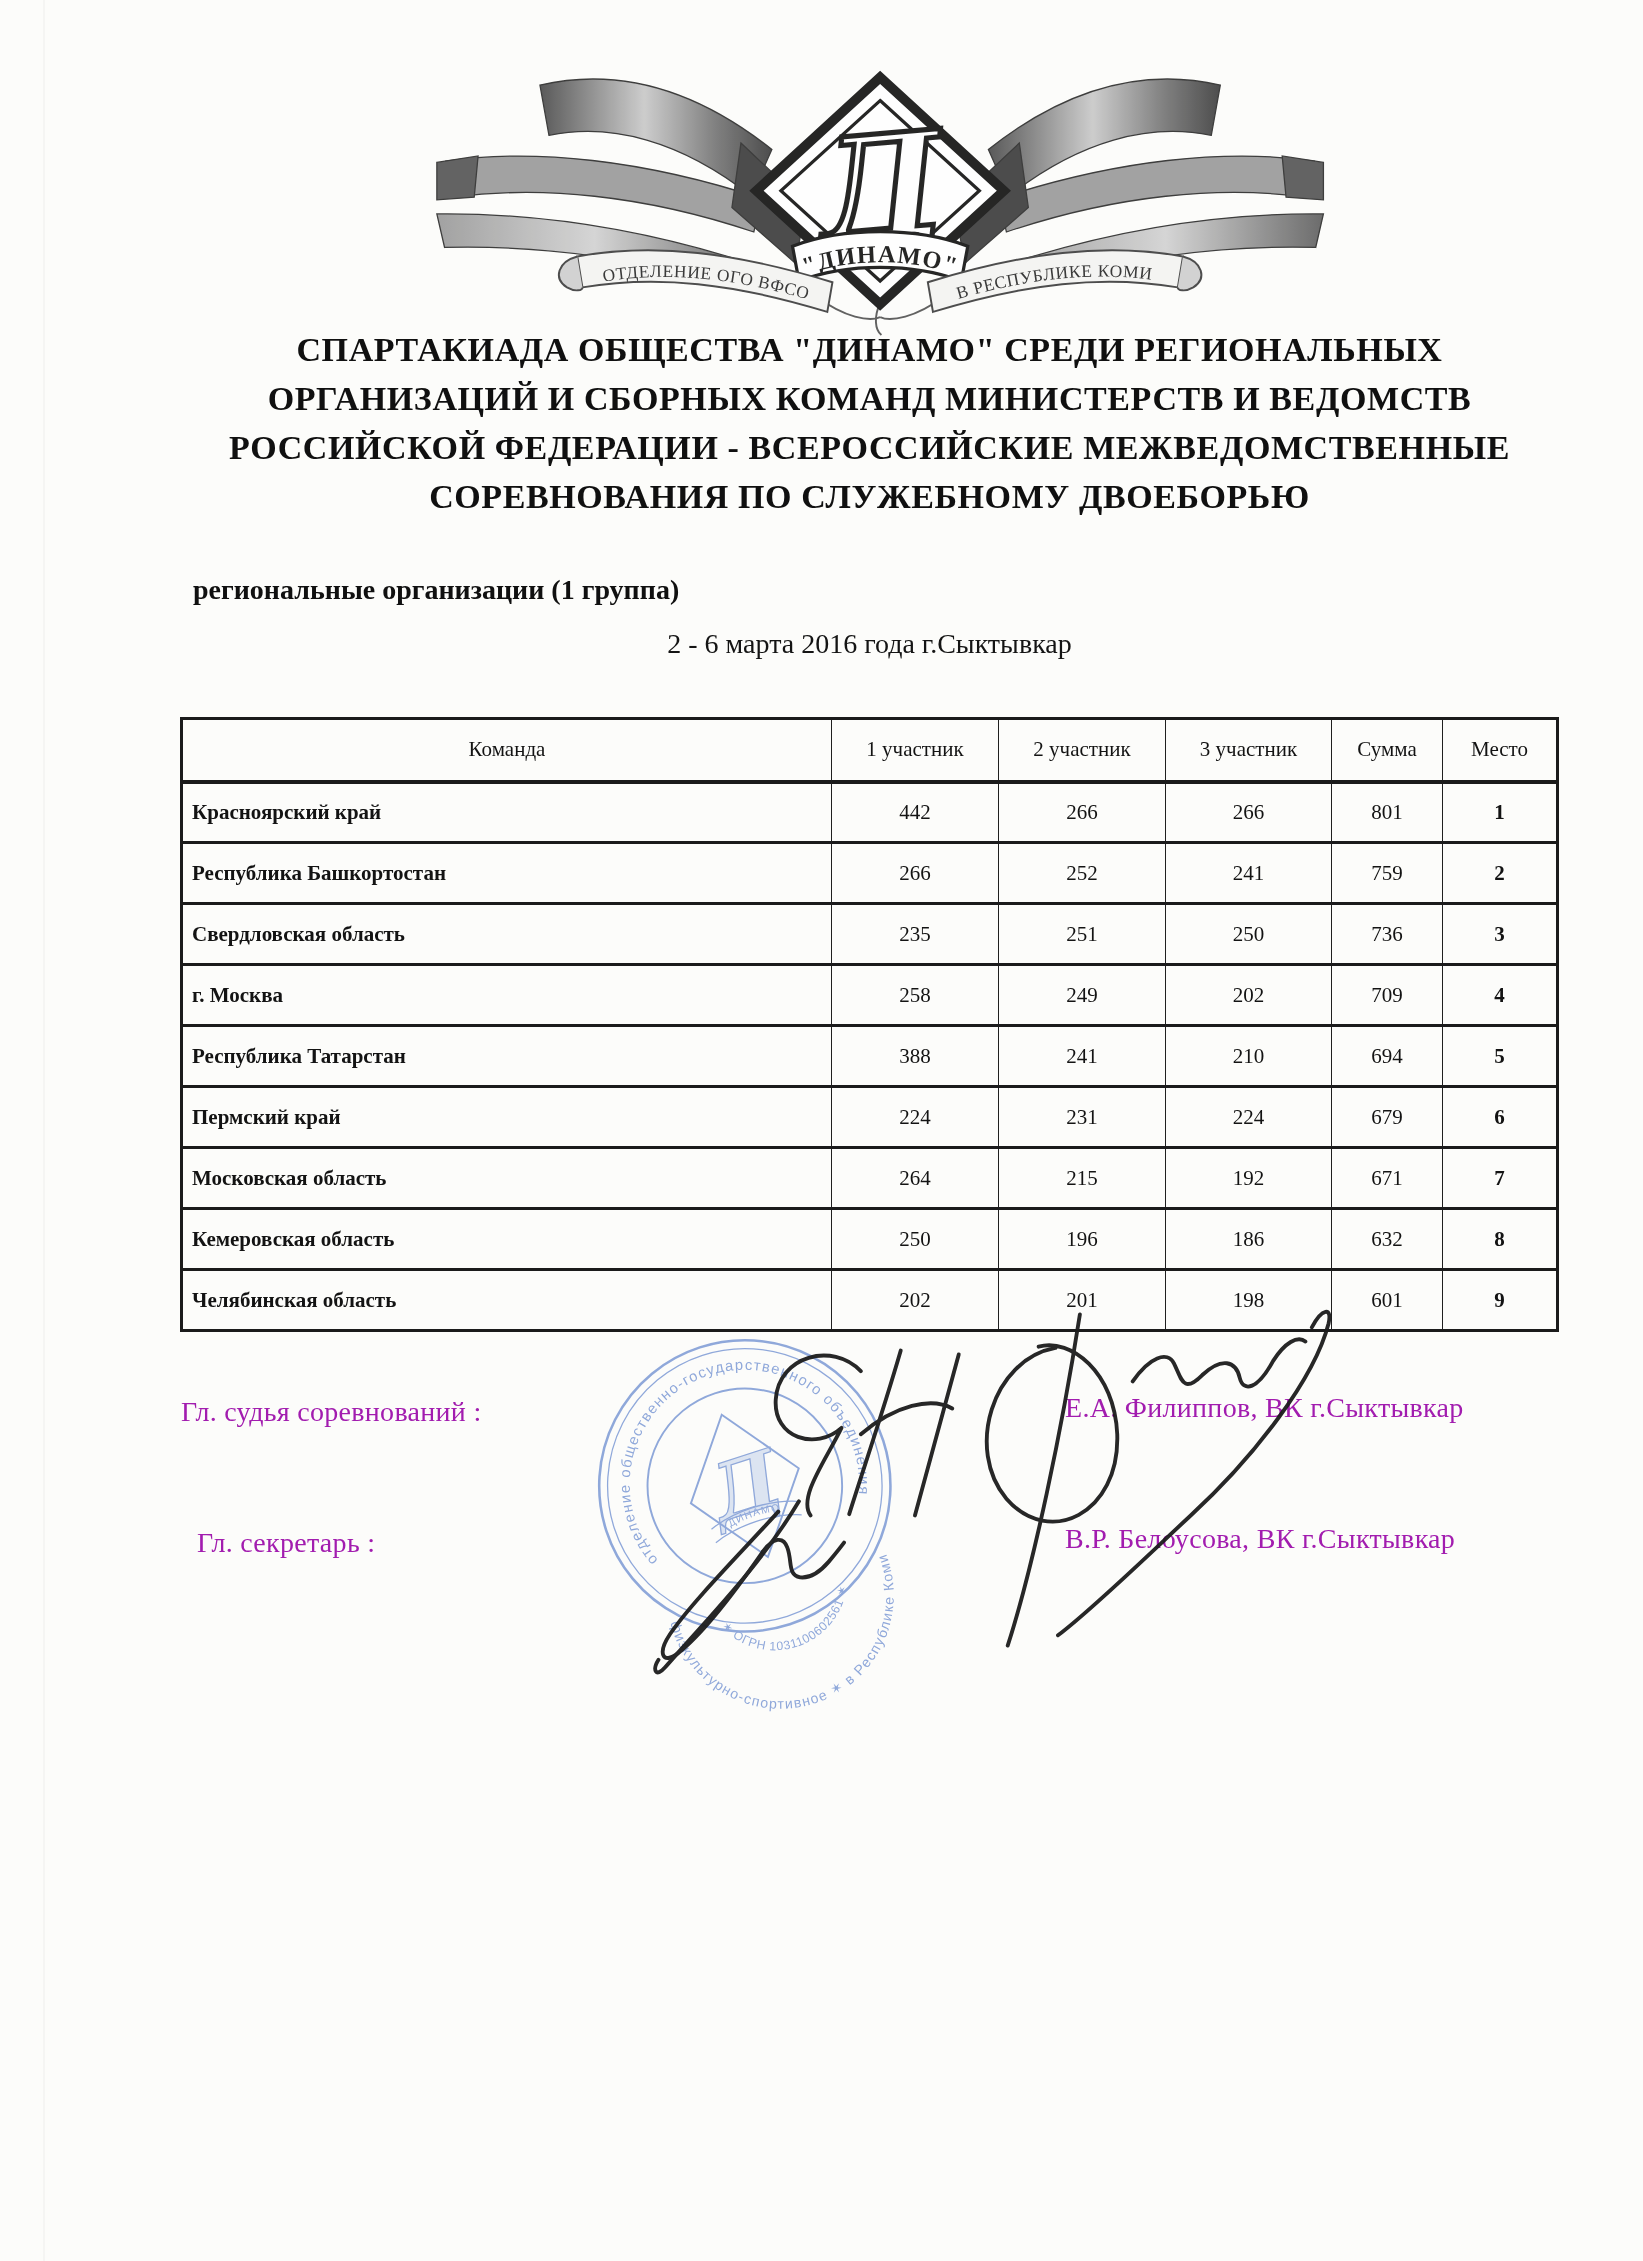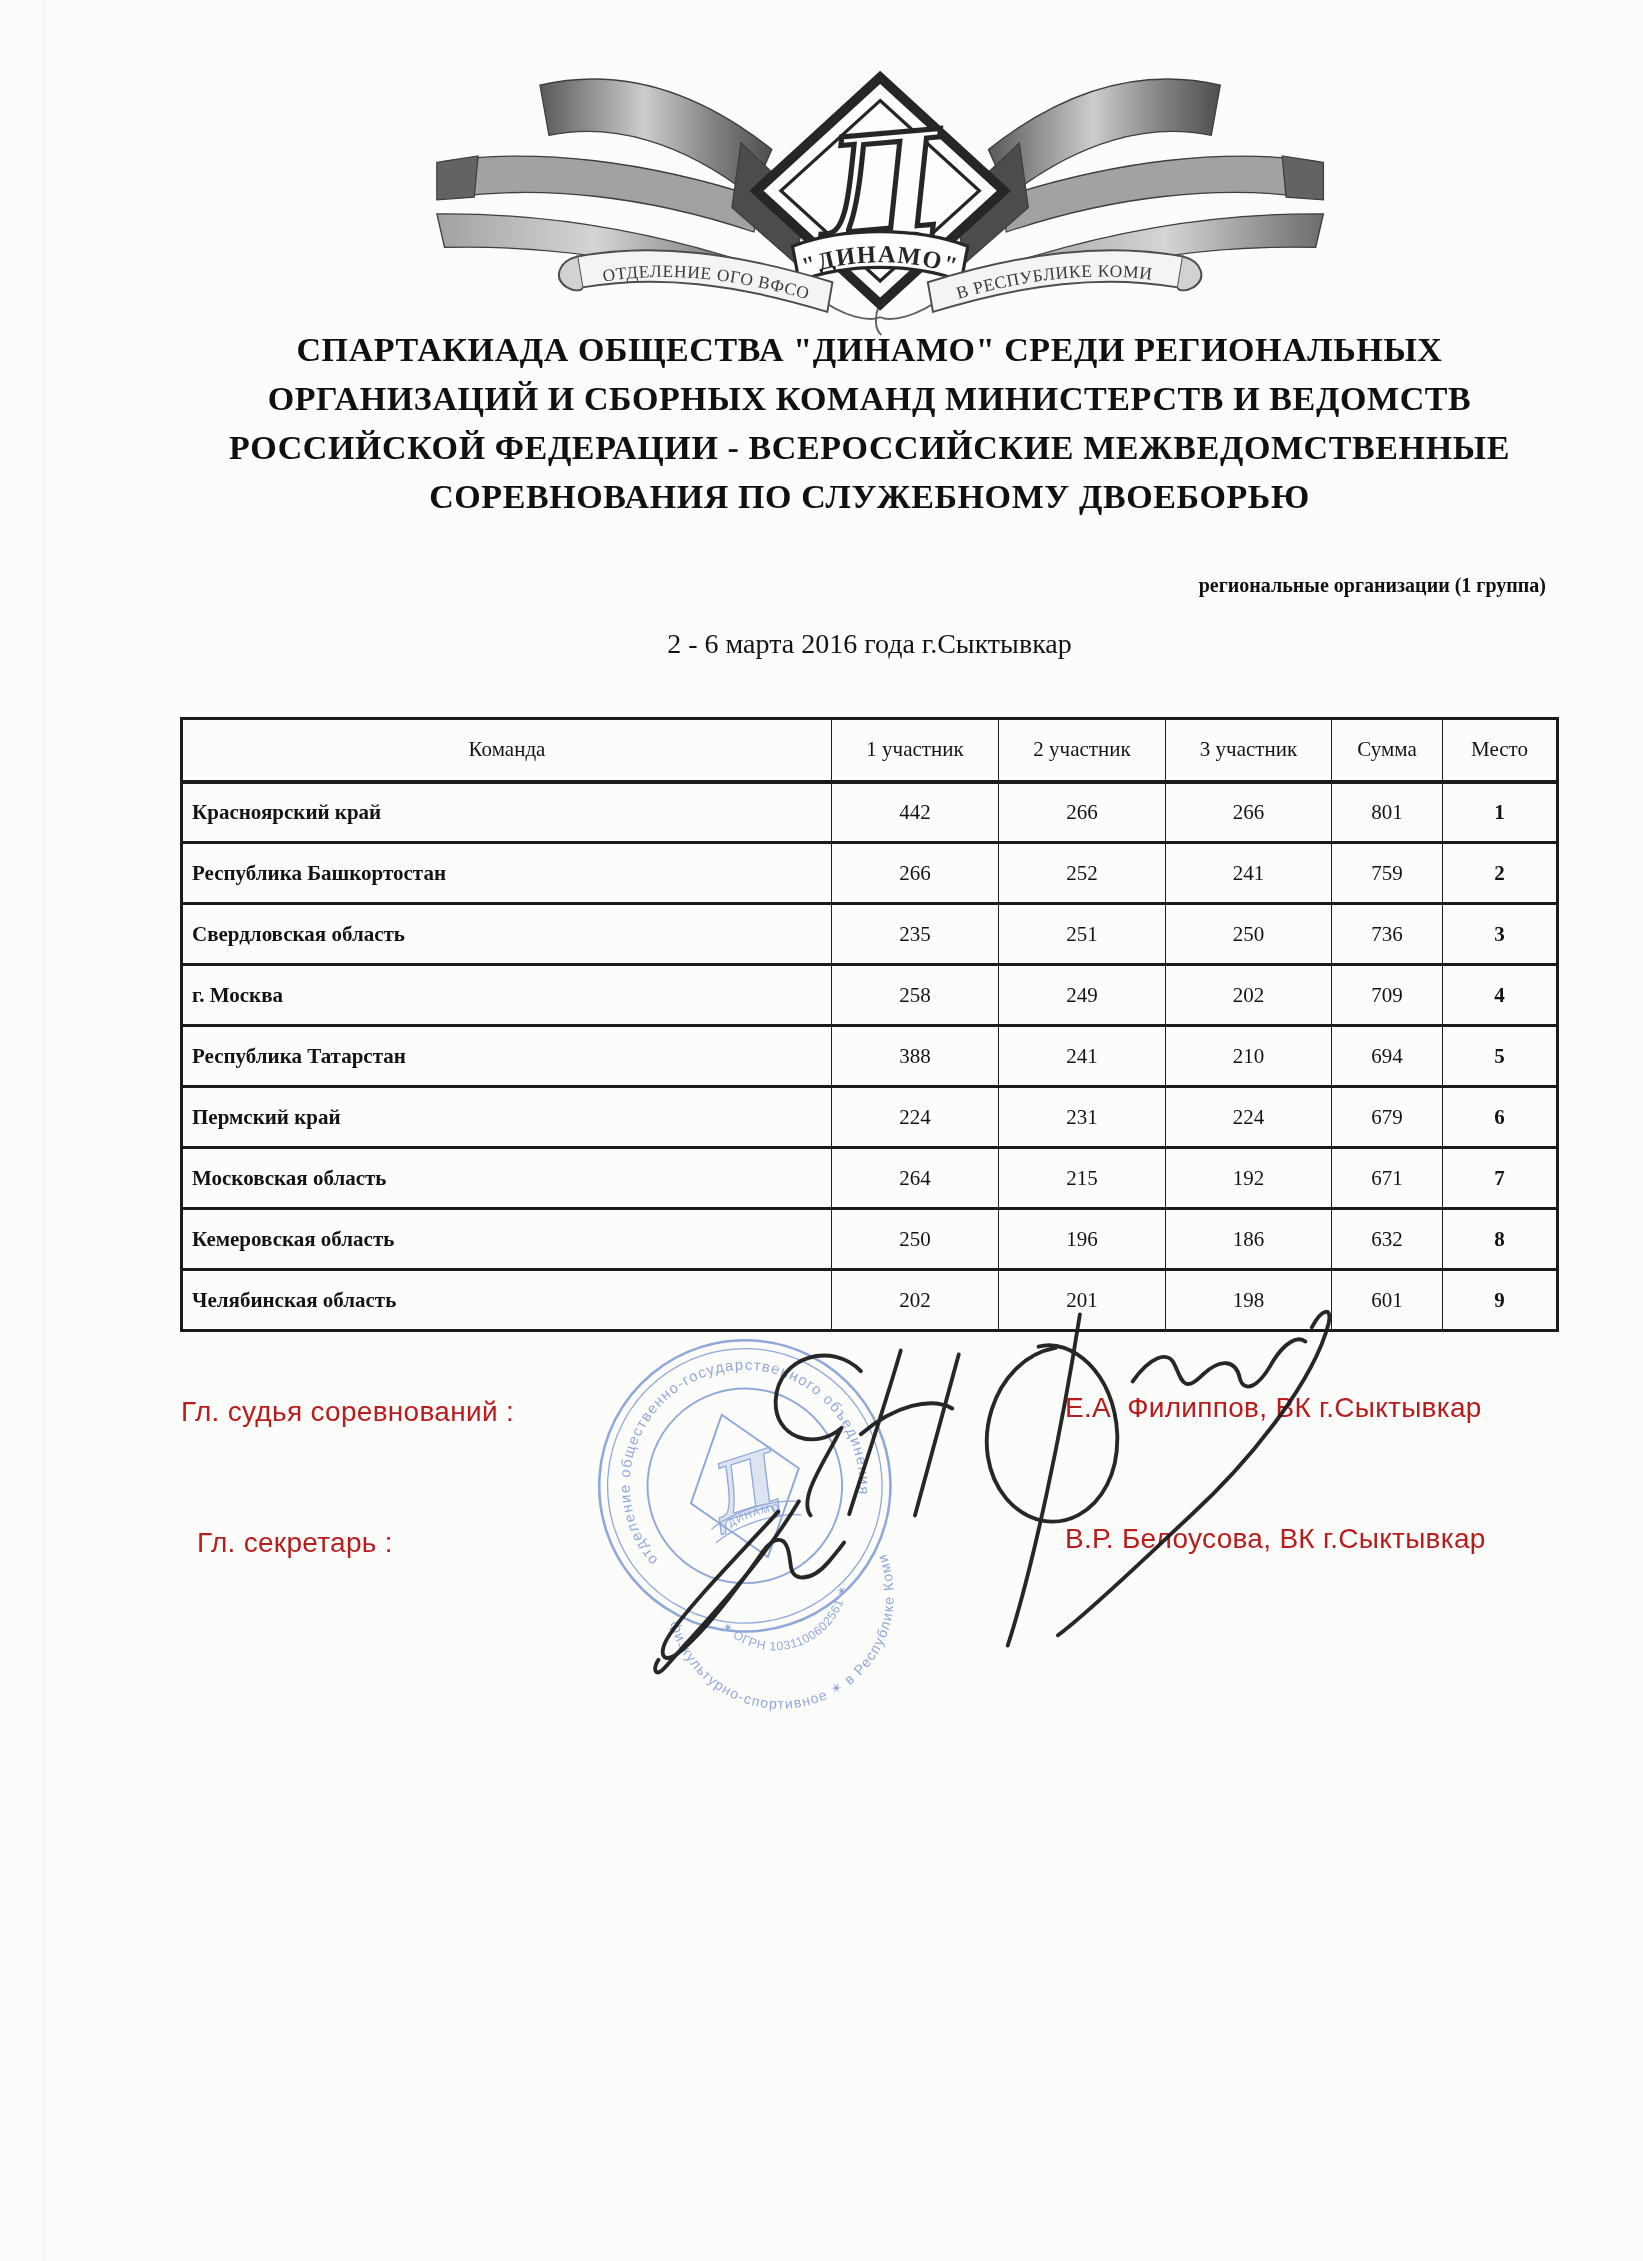--- a/index.html
+++ b/index.html
@@ -1,33 +1,33 @@
 <!DOCTYPE html>
 <html style="font-size:10.3px"><head>
 <meta charset="utf-8">
 <style>
   html,body{margin:0;padding:0;background:#d8d8d8;}
   .page{position:relative;width:1643px;height:2261px;background:#fcfcfa;overflow:hidden;
         font-family:"Liberation Serif",serif;color:#151515;}
   .scanline{position:absolute;left:43px;top:0;width:1.9px;height:100%;background:rgba(110,110,110,0.05);}
   .title-block{position:absolute;left:193px;top:325px;width:1353px;text-align:center;
         font-weight:bold;font-size:34px;line-height:49px;letter-spacing:0.6px;color:#101010;}
-  .subtitle{position:absolute;left:193px;top:574px;width:1353px;text-align:right;
-        font-weight:bold;font-size:20px;color:#101010;}
+  .subtitle{position:absolute;left:193px;top:574px;width:1353px;text-align:left;
+        font-weight:bold;font-size:28px;color:#101010;}
   .dateline{position:absolute;left:193px;top:628px;width:1353px;text-align:center;font-size:28px;color:#141414;}
   table.results{position:absolute;left:180px;top:717px;width:1376px;border-collapse:collapse;
         table-layout:fixed;border:3.9px solid #1b1b1b;}
   col.c-team{width:650px} col.c-p{width:167px} col.c-p3{width:166px} col.c-sum{width:111px} col.c-pl{width:115px}
   .results th,.results td{border:1.9px solid #1f1f1f;font-size:21px;font-weight:normal;
         text-align:center;padding:0;color:#131313;}
   .results thead tr{height:63px;border-bottom:4.5px solid #1b1b1b;}
   .results tbody tr{height:61px;border-top:3.9px solid #1b1b1b;border-bottom:3.9px solid #1b1b1b;}
   .results td.team{text-align:left;padding-left:9px;font-weight:bold;}
   .results td.place{font-weight:bold;}
-  .sig{position:absolute;font-family:Liberation Sans, sans-serif;font-size:28px;color:#b91c1c;letter-spacing:0.3px;}
+  .sig{position:absolute;font-family:Liberation Serif, serif;font-size:28px;color:#a21caf;letter-spacing:0.3px;}
   .sig.judge-label{left:181px;top:1396px;}
   .sig.judge-name{left:1065px;top:1392px;}
   .sig.sec-label{left:181px;top:1527px;margin-left:16px;}
   .sig.sec-name{left:1065px;top:1523px;}
   svg.overlay{position:absolute;left:0;top:0;width:1643px;height:2261px;z-index:5;pointer-events:none;}
 </style>
 </head>
 <body>
 
 <div class="page">

